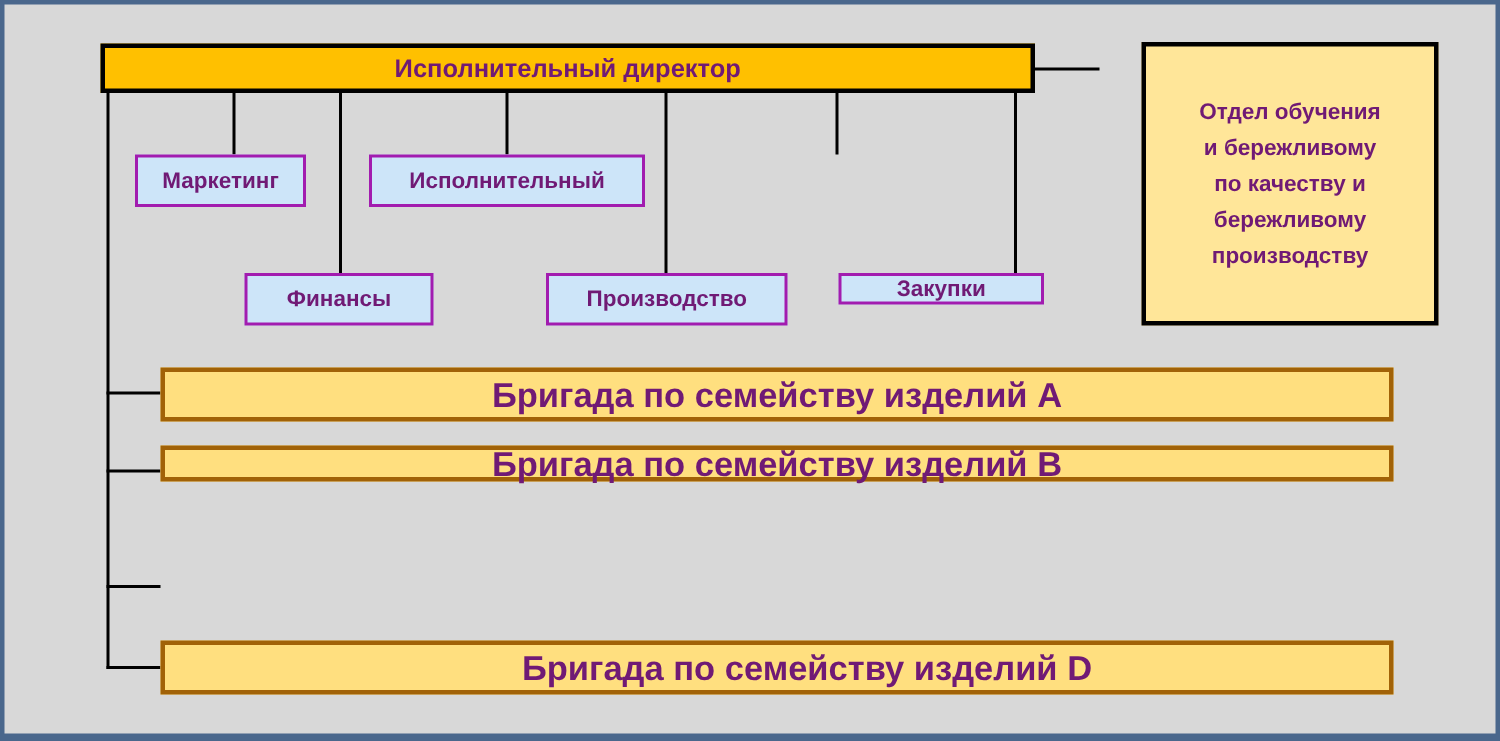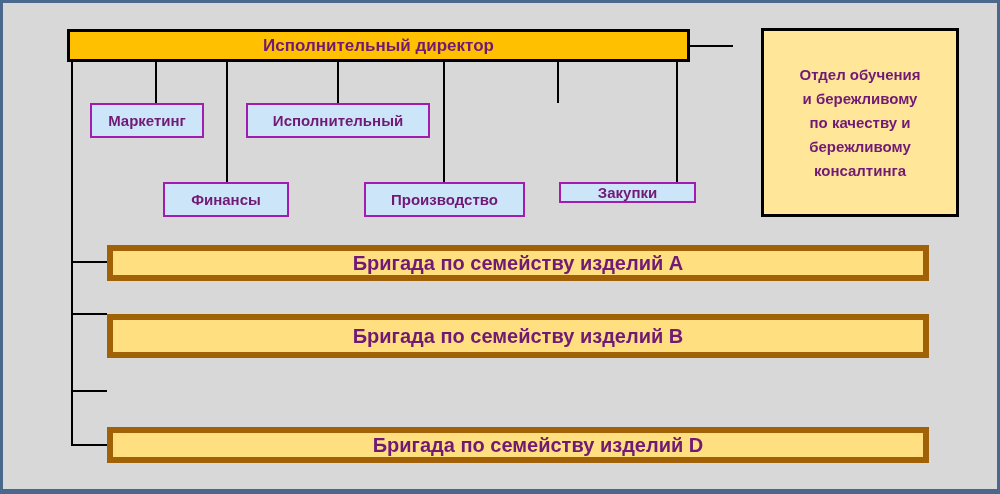--- a/index.html
+++ b/index.html
@@ -28,22 +28,22 @@
     background:#FFE699;border:3px solid #000;
     font-size:15px;line-height:24px;
     flex-direction:column;
     padding:4px 6px;
   }
   .dept-box{
     background:#CDE5F9;border:2px solid #a21caf;
     font-size:15px;
   }
   .team-bar{
-    background:#FFDF7F;border:6px solid #a16207;
-    font-size:20px;
+    background:#FFDF7F;border:3px solid #a16207;
+    font-size:23px;
   }
   .line{
     position:absolute;background:#000;
   }
 </style>
 </head>
 <body>
 
 <div class="frame">
 
@@ -62,21 +62,21 @@
 
   <div class="box root-box" style="left:64px;top:26px;width:623px;height:33px;">
     <span>Исполнительный директор</span>
   </div>
 
   <div class="box side-box" style="left:730px;top:25px;width:198px;height:189px;margin-left:28px;">
     <div>Отдел обучения</div>
     <div>и бережливому</div>
     <div>по качеству и</div>
     <div>бережливому</div>
-    <div>консалтинга</div>
+    <div>производству</div>
   </div>
 
   <div class="box dept-box" style="left:87px;top:100px;width:114px;height:35px;">
     <span>Маркетинг</span>
   </div>
   <div class="box dept-box" style="left:243px;top:100px;width:184px;height:35px;">
     <span>Исполнительный</span>
   </div>
 
   <div class="box dept-box" style="left:160px;top:179px;width:126px;height:35px;">
@@ -85,20 +85,20 @@
   <div class="box dept-box" style="left:361px;top:179px;width:161px;height:35px;">
     <span>Производство</span>
   </div>
   <div class="box dept-box" style="left:556px;top:179px;width:137px;height:21px;">
     <span>Закупки</span>
   </div>
 
   <div class="box team-bar" style="left:104px;top:242px;width:822px;height:36px;">
     <span>Бригада по семейству изделий A</span>
   </div>
-  <div class="box team-bar" style="left:104px;top:311px;width:822px;height:44px;">
+  <div class="box team-bar" style="left:104px;top:294px;width:822px;height:24px;">
     <span>Бригада по семейству изделий B</span>
   </div>
   <div class="box team-bar" style="left:104px;top:424px;width:822px;height:36px;padding-left:40px;">
     <span>Бригада по семейству изделий D</span>
   </div>
 
 </div>
 
 </body></html>

